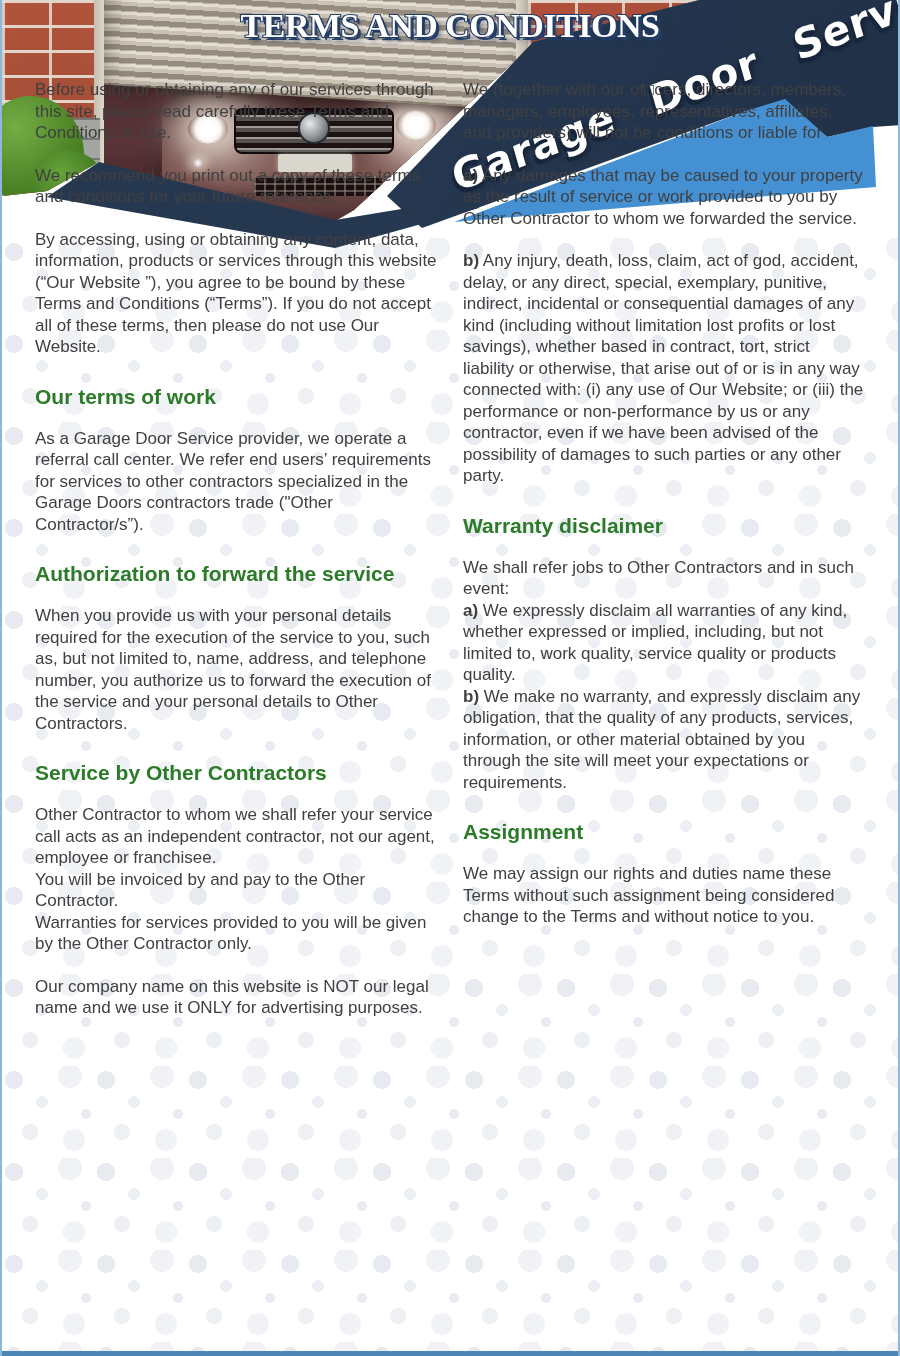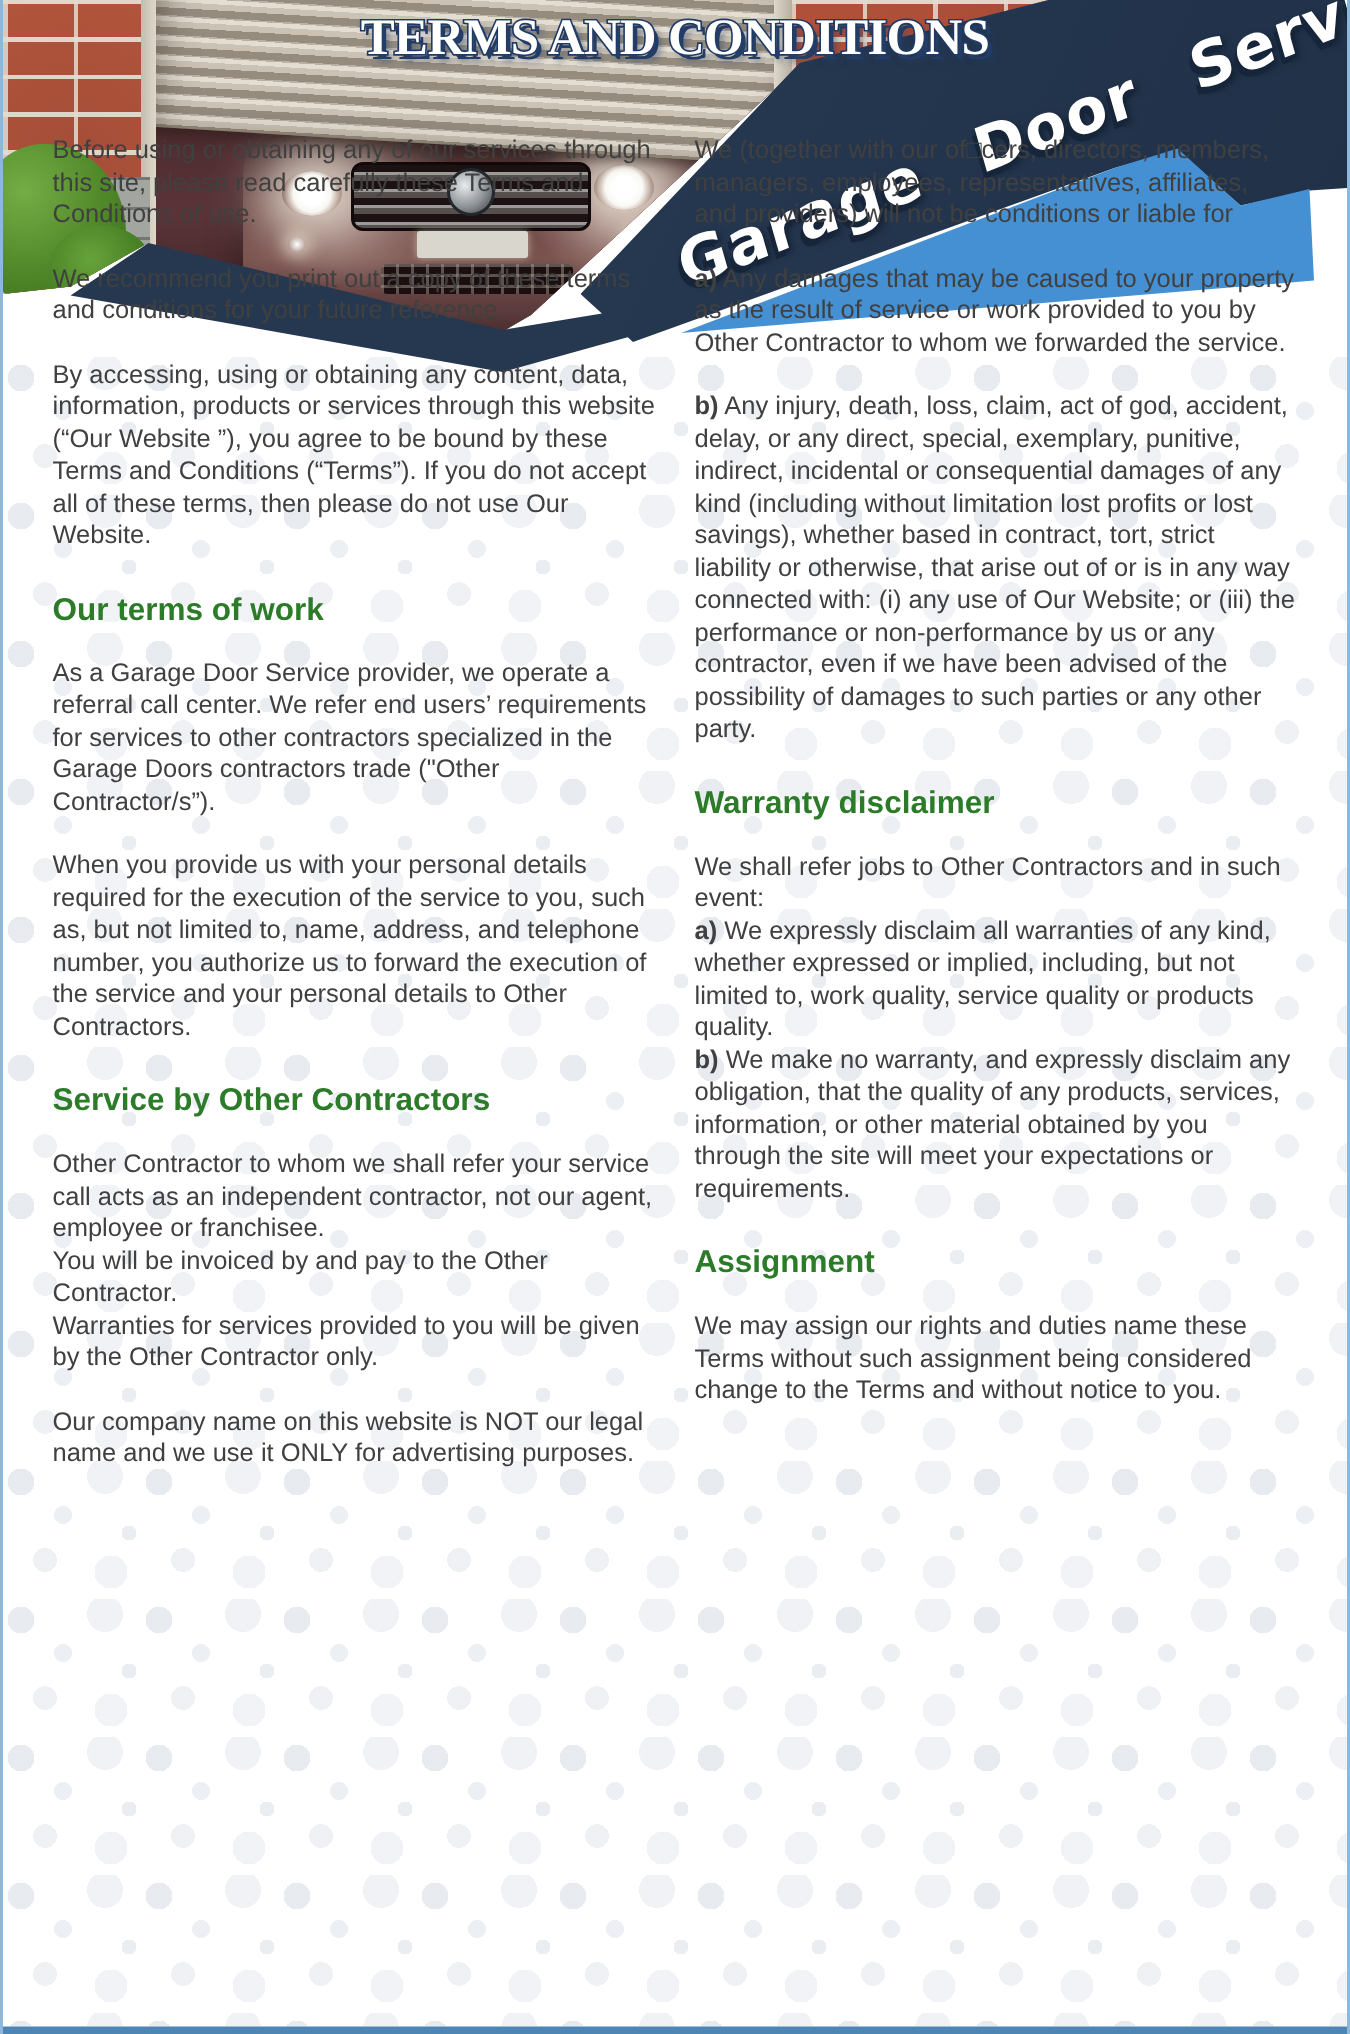--- a/index.html
+++ b/index.html
@@ -152,21 +152,21 @@
       radial-gradient(circle 11px at 72px 74px,rgba(200,208,220,.26) 0 11px,transparent 11px);
     background-size:92px 92px;
   }
 
   
   .content{
     position:relative;z-index:2;
     display:flex;gap:26px;
     padding:0 33px;margin-top:31px;
   }
-  .col{flex:1;min-width:0;margin-top:10px;}
+  .col{flex:1;min-width:0;}
   .col h2{
     margin:26px 0 18px;
     font-size:21px;line-height:26px;font-weight:bold;
     color:var(--heading-green,#2b7b28);
   }
   .col > h2:first-child{margin-top:0;}
   .col p{
     margin:0 0 21px;
     font-size:17px;line-height:21.5px;
     color:var(--body-text,#404040);
@@ -216,20 +216,21 @@
 
   <div class="dots"></div>
 
   <div class="content">
     <div class="col">
         <p>Before using or obtaining any of our services through this site, please read carefully these Terms and Conditions of use.</p>
         <p>We recommend you print out a copy of these terms and conditions for your future reference.</p>
         <p>By accessing, using or obtaining any content, data, information, products or services through this website (“Our Website ”), you agree to be bound by these Terms and Conditions (“Terms”). If you do not accept all of these terms, then please do not use Our Website.</p>
         <h2>Our terms of work</h2>
         <p>As a Garage Door Service provider, we operate a referral call center. We refer end users’ requirements for services to other contractors specialized in the Garage Doors contractors trade ("Other Contractor/s”).</p>
+        <h2>Authorization to forward the service</h2>
         <p>When you provide us with your personal details required for the execution of the service to you, such as, but not limited to, name, address, and telephone number, you authorize us to forward the execution of the service and your personal details to Other Contractors.</p>
         <h2>Service by Other Contractors</h2>
         <p>Other Contractor to whom we shall refer your service call acts as an independent contractor, not our agent, employee or franchisee.<br>You will be invoiced by and pay to the Other Contractor.<br>Warranties for services provided to you will be given by the Other Contractor only.</p>
         <p>Our company name on this website is NOT our legal name and we use it ONLY for advertising purposes.</p>
       </div>
     <div class="col">
         <p>We (together with our of□cers, directors, members, managers, employees, representatives, affiliates, and providers) will not be conditions or liable for</p>
         <p><b>a)</b> Any damages that may be caused to your property as the result of service or work provided to you by Other Contractor to whom we forwarded the service.</p>
         <p><b>b)</b> Any injury, death, loss, claim, act of god, accident, delay, or any direct, special, exemplary, punitive, indirect, incidental or consequential damages of any kind (including without limitation lost profits or lost savings), whether based in contract, tort, strict liability or otherwise, that arise out of or is in any way connected with: (i) any use of Our Website; or (iii) the performance or non-performance by us or any contractor, even if we have been advised of the possibility of damages to such parties or any other party.</p>
         <h2>Warranty disclaimer</h2>

